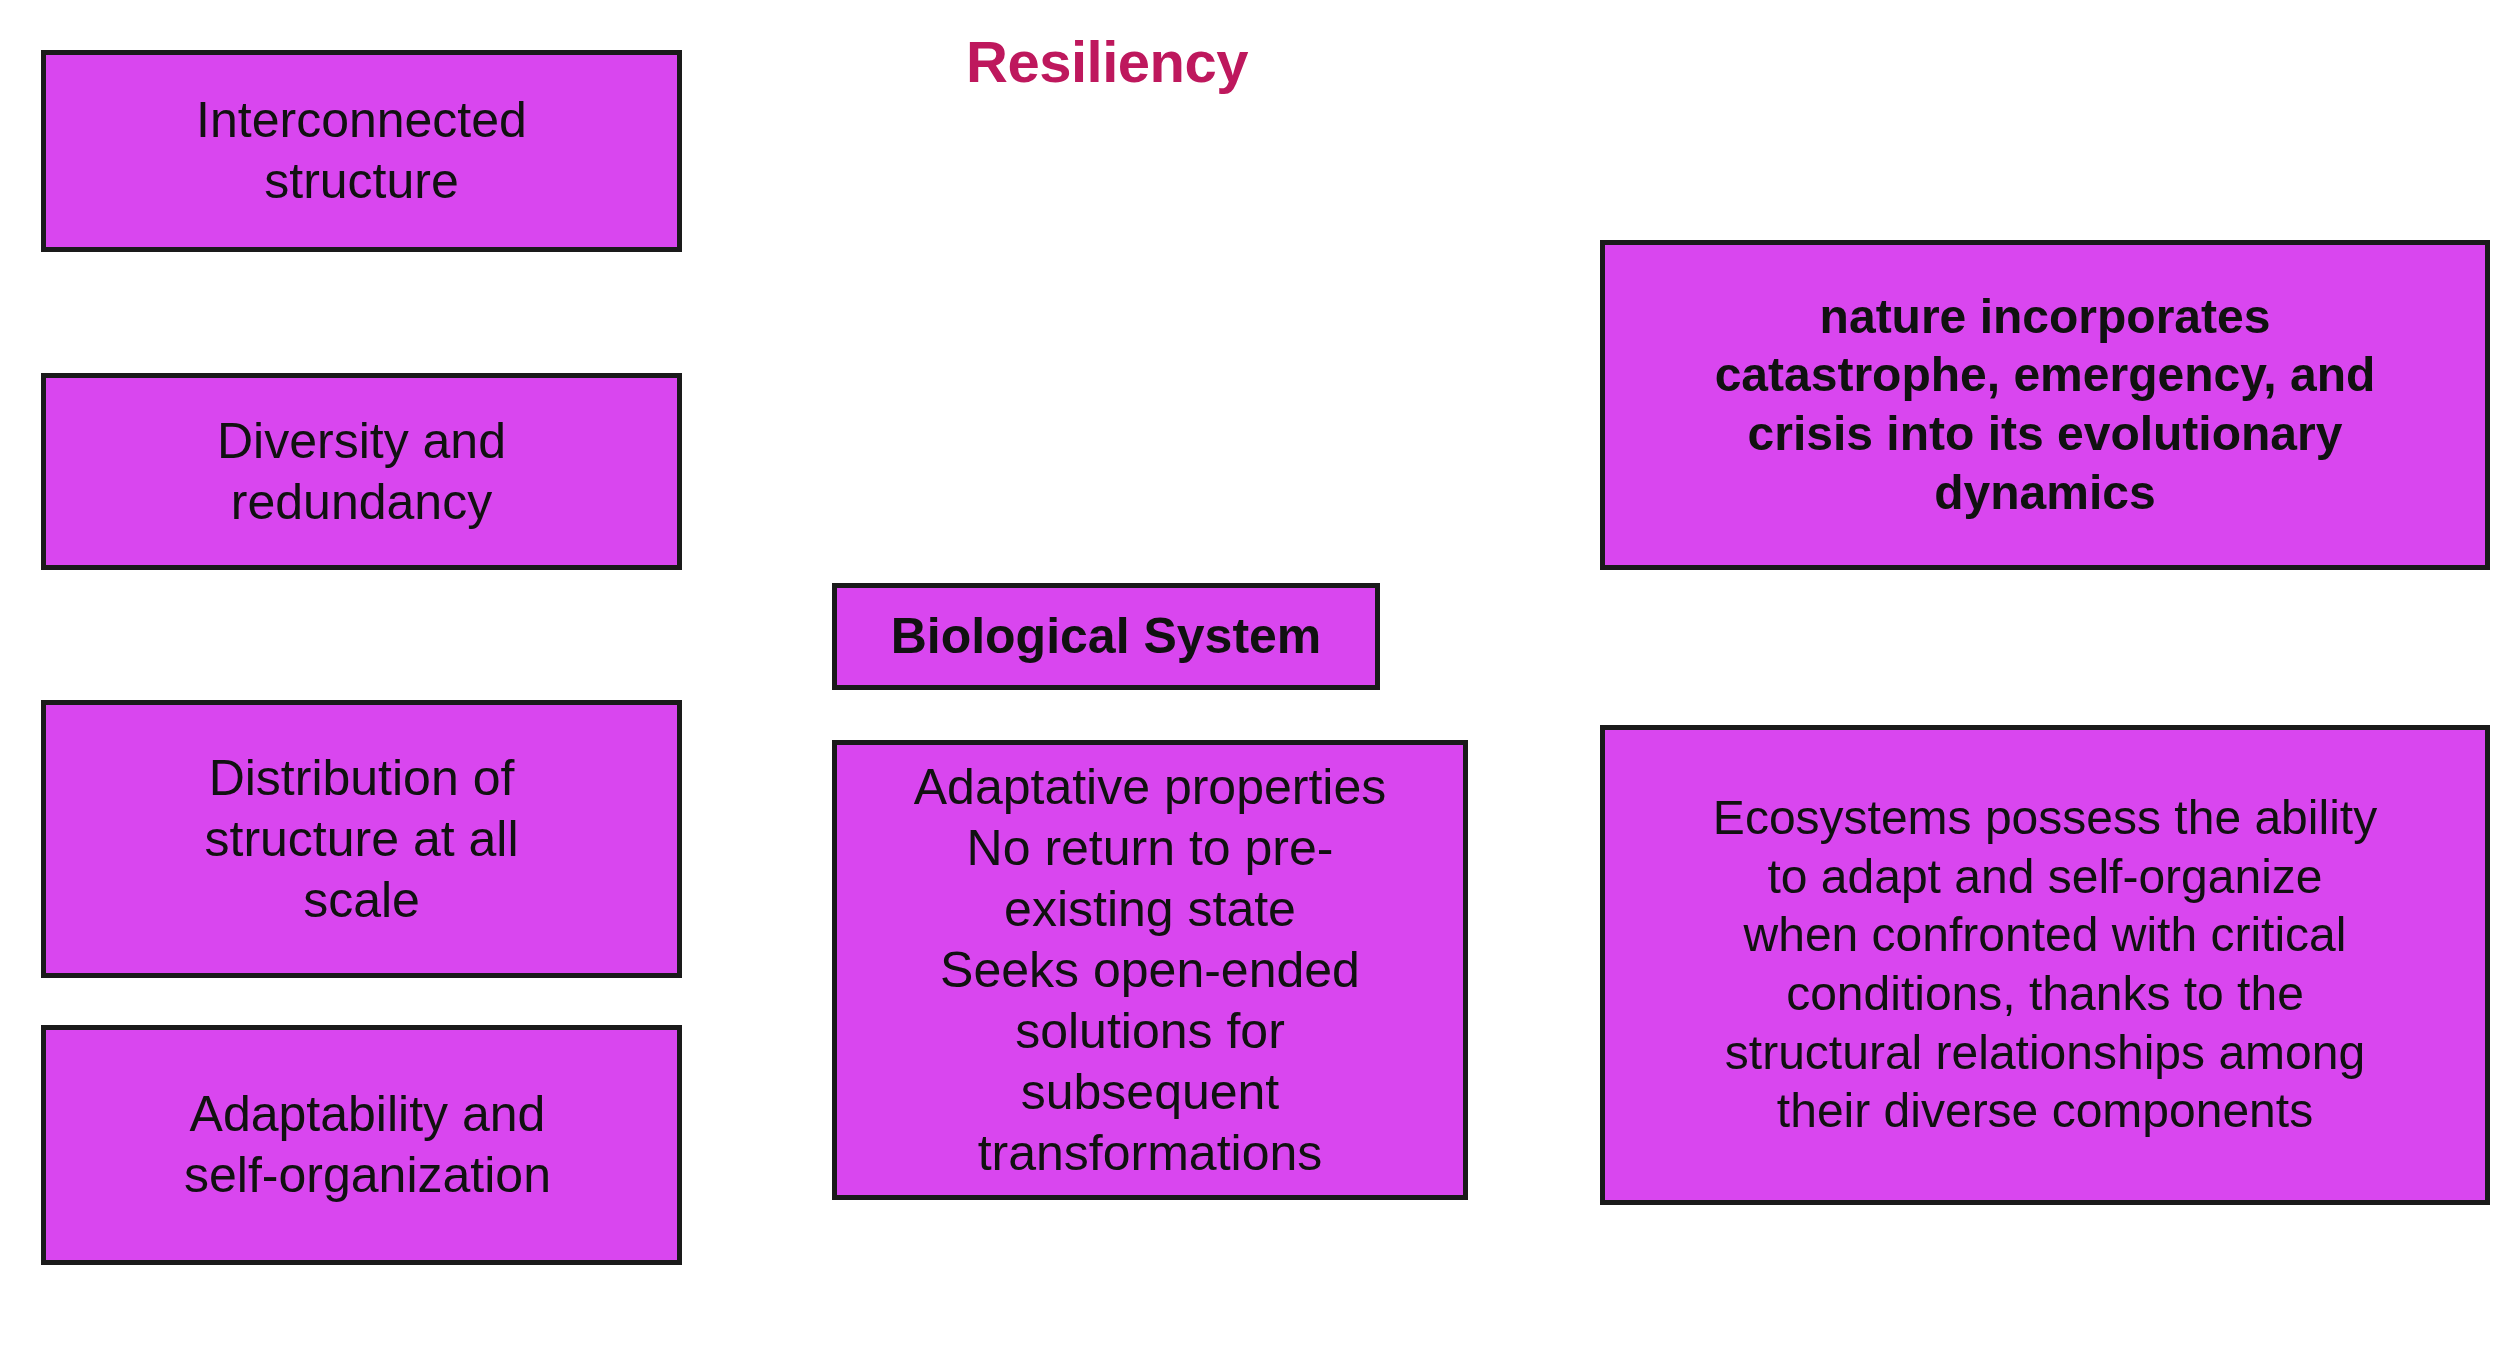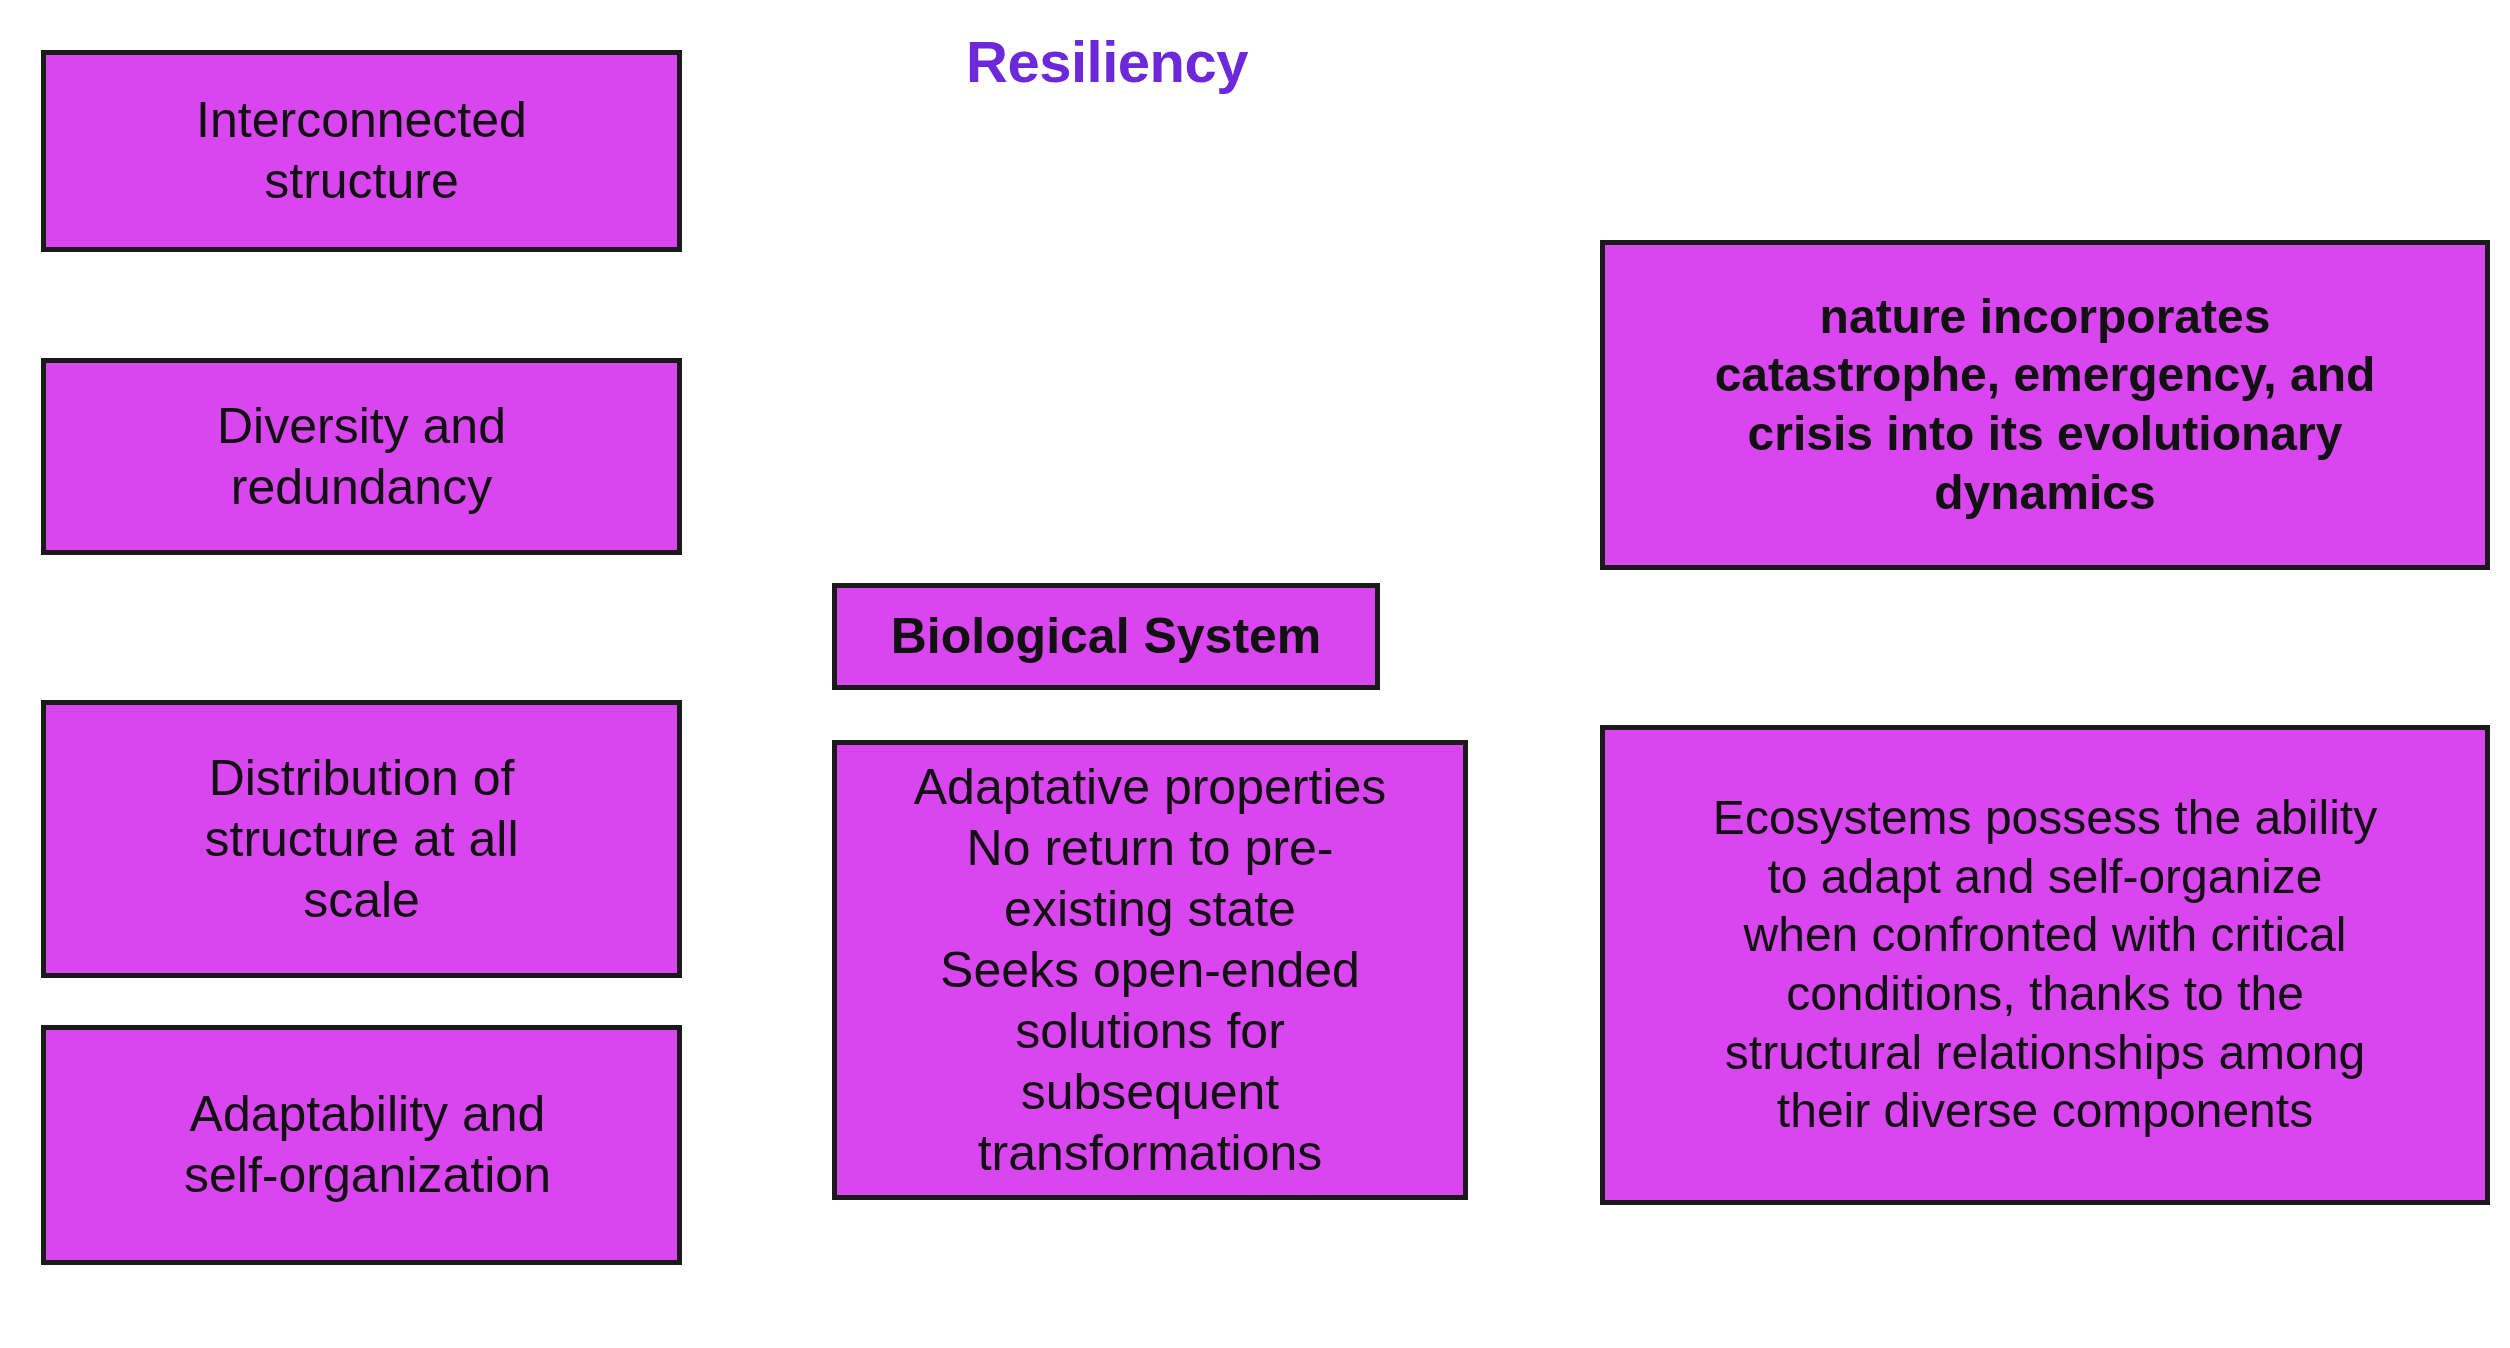--- a/index.html
+++ b/index.html
@@ -15,21 +15,21 @@
     font-family: "Liberation Sans", "DejaVu Sans", sans-serif;
     color: #0d0d0d;
     overflow: hidden;
   }
   .title {
     position: absolute;
     font-size: 58px;
     font-weight: bold;
     letter-spacing: -0.5px;
     white-space: nowrap;
-    color: #6d28d9;
+    color: #be185d;
   }
   .box {
     position: absolute;
     box-sizing: border-box;
     border: 5px solid #1a1a1a;
     background: #d946ef;
     display: flex;
     align-items: center;
     justify-content: center;
     text-align: center;
@@ -41,21 +41,21 @@
     width: 100%;
     padding: 0 10px;
     box-sizing: border-box;
     white-space: pre-line;
   }
   .regular { font-weight: 400; }
   .bold    { font-weight: bold; }
 
   
   #box-interconnected-structure { left: 41px;  top: 50px;   width: 641px; height: 202px; font-size: 50px; }
-  #box-diversity-redundancy     { left: 41px;  top: 358px;  width: 641px; height: 197px; font-size: 50px; }
+  #box-diversity-redundancy     { left: 41px;  top: 373px;  width: 641px; height: 197px; font-size: 50px; }
   #box-distribution-structure   { left: 41px;  top: 700px;  width: 641px; height: 278px; font-size: 50px; }
   #box-adaptability-self-org    { left: 41px;  top: 1025px; width: 641px; height: 240px; font-size: 50px; padding-left: 12px; }
 
   
   #box-biological-system        { left: 832px; top: 583px;  width: 548px; height: 107px; font-size: 50px; }
   #box-adaptive-properties      { left: 832px; top: 740px;  width: 636px; height: 460px; font-size: 50px; }
 
   
   #box-nature-incorporates      { left: 1600px; top: 240px; width: 890px; height: 330px; font-size: 48px; justify-content: center; }
   #box-ecosystems-ability       { left: 1600px; top: 725px; width: 890px; height: 480px; font-size: 48px; }

